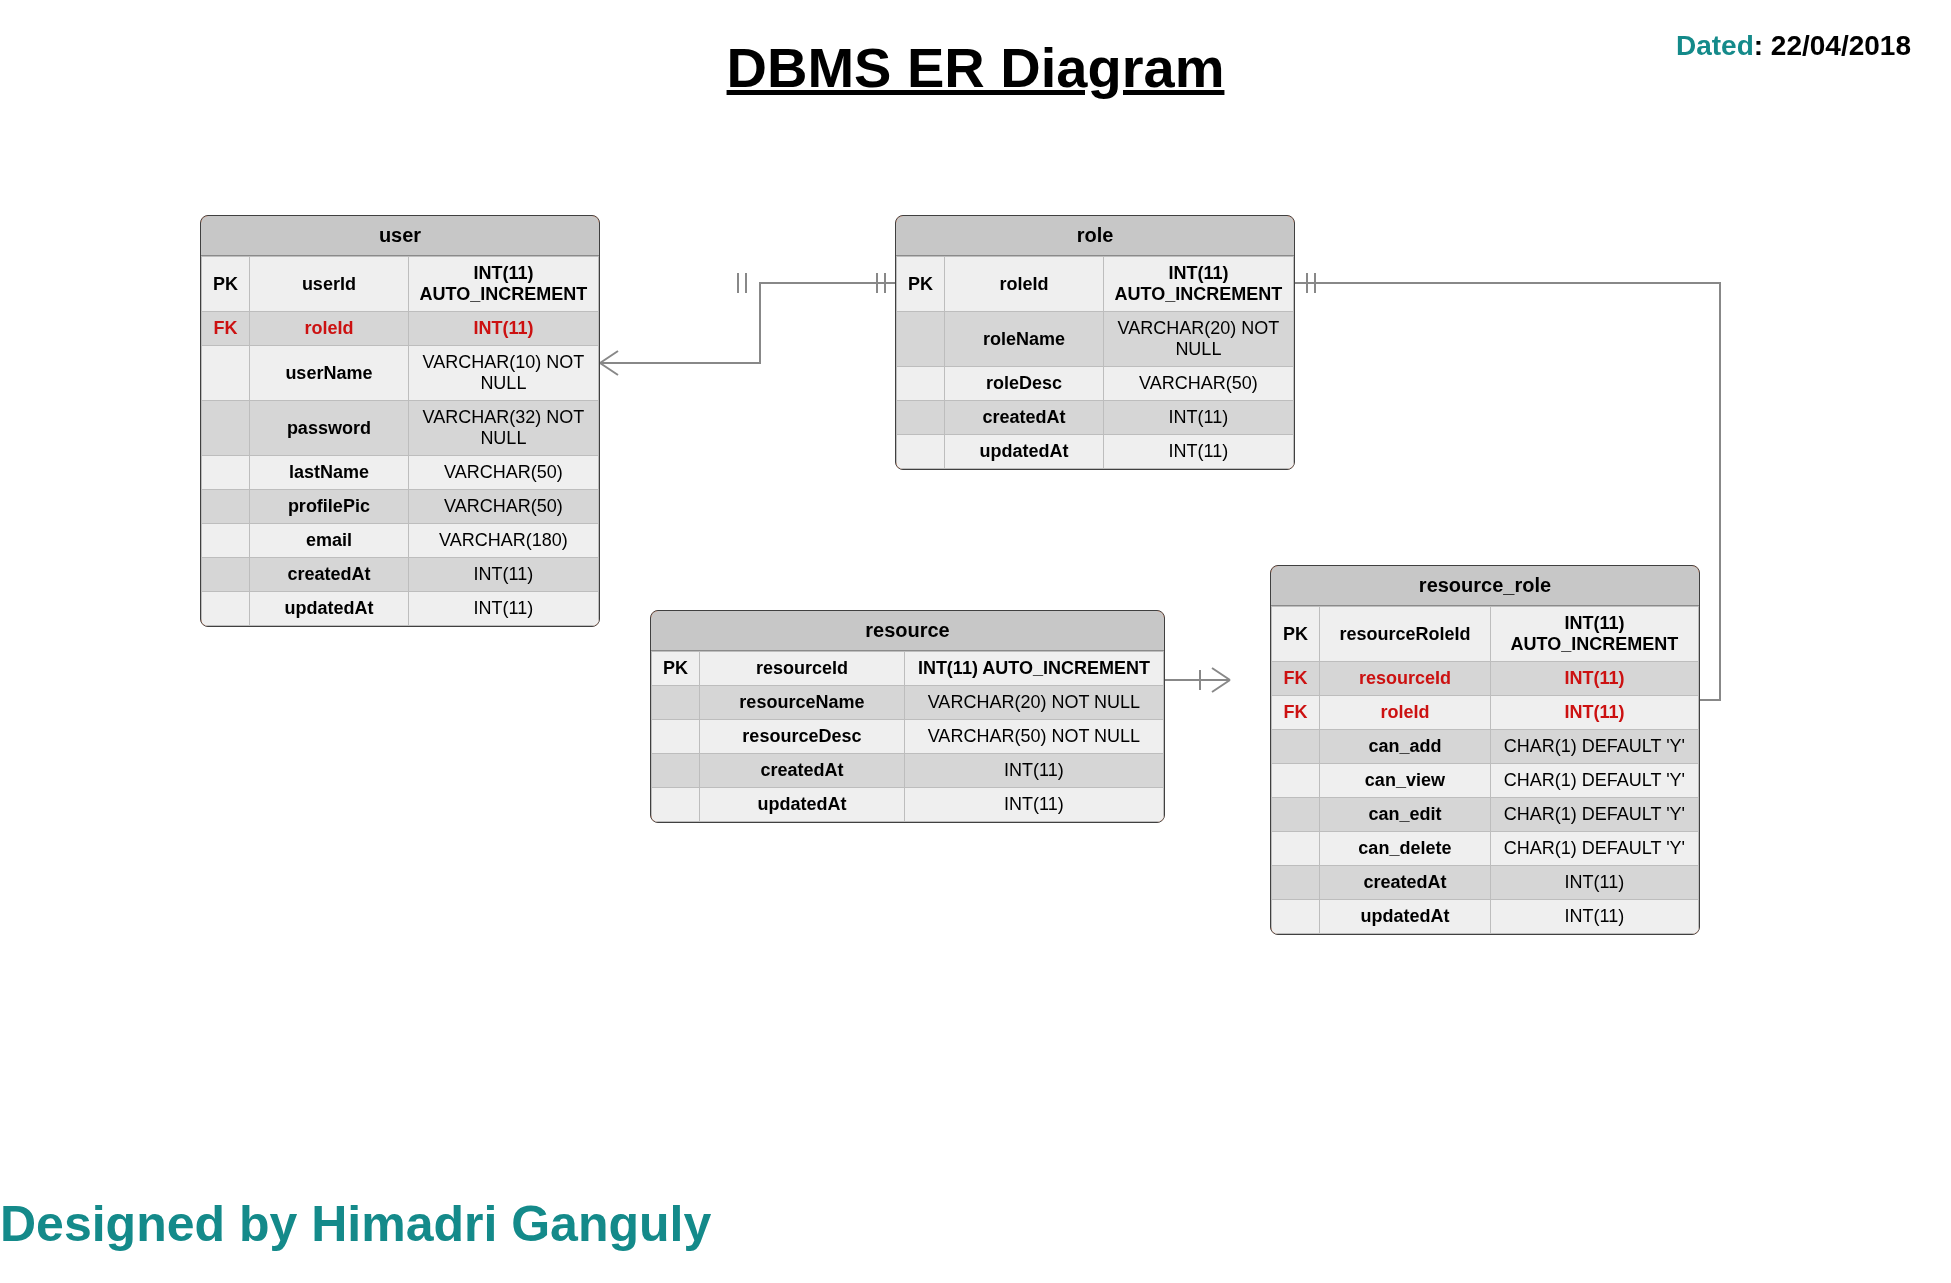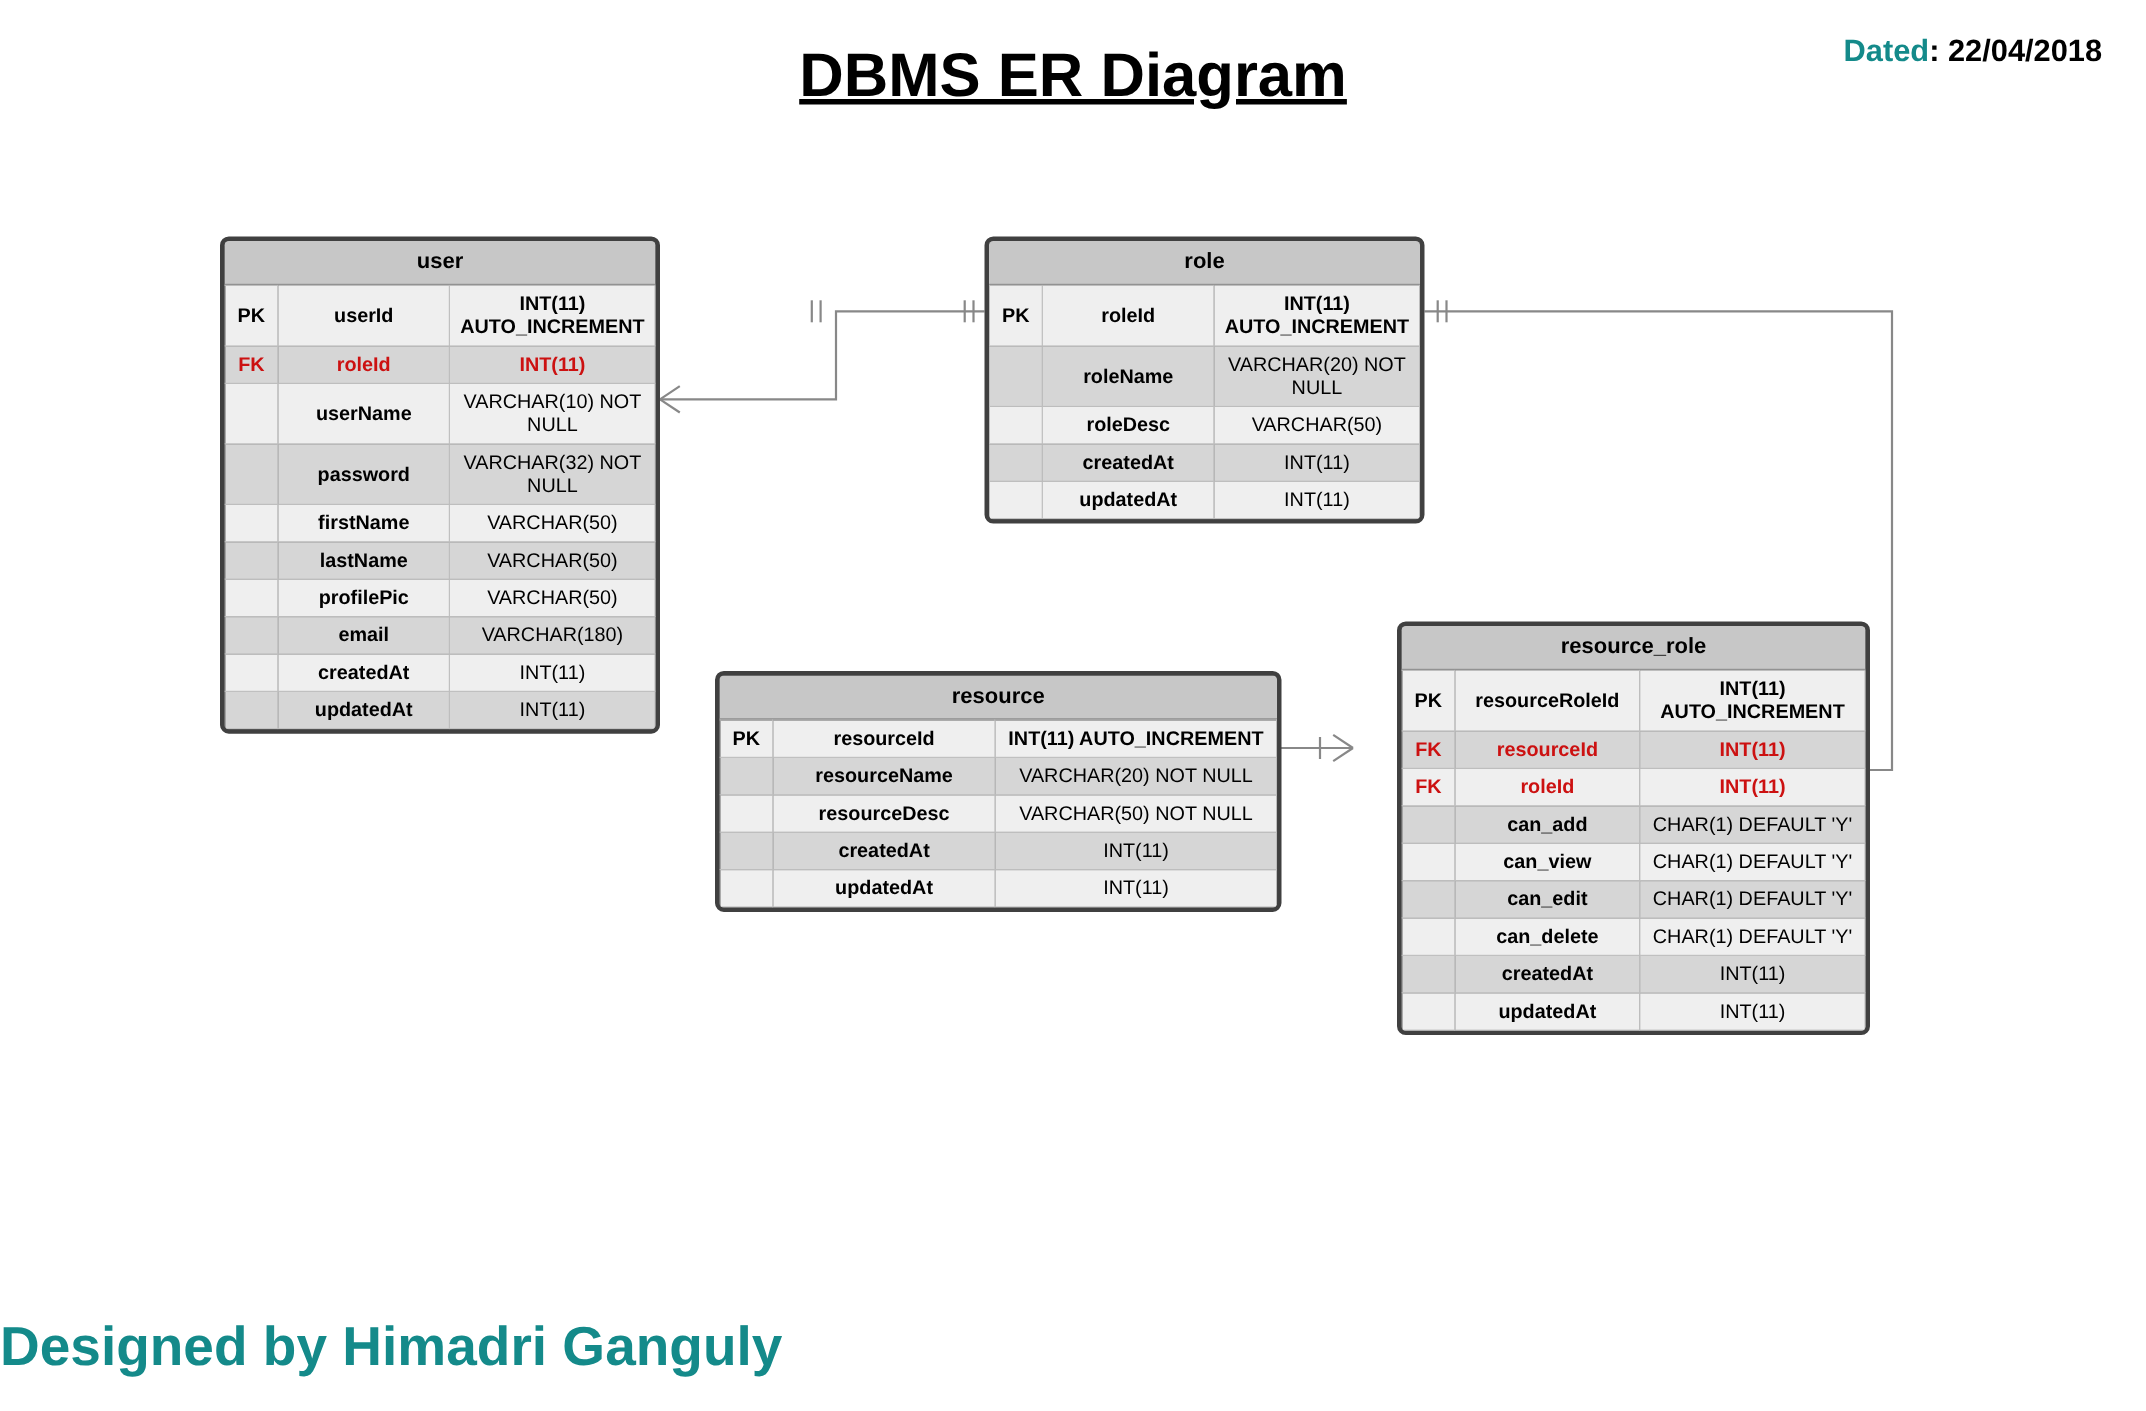--- a/index.html
+++ b/index.html
@@ -44,23 +44,23 @@
     left: 0;
     width: 100%;
     text-align: left;
     font-size: 50px;
     font-weight: 900;
     color: #148a8a;
   }
 
   .entity {
     position: absolute;
-    border: 4px solid #404040;
+    border: 1px solid #404040;
     border-radius: 8px;
-    background: #404040;
+    background: #c2410c;
     overflow: hidden;
   }
   .entity .hdr {
     background: #c7c7c7;
     text-align: center;
     font-weight: 700;
     font-size: 20px;
     padding: 8px 4px;
     border-bottom: 1px solid #8a8a8a;
   }
@@ -150,25 +150,20 @@
             <td class="name">userName</td>
             <td class="type">VARCHAR(10) NOT NULL</td>
           </tr>
           <tr>
             <td class="key"></td>
             <td class="name">password</td>
             <td class="type">VARCHAR(32) NOT NULL</td>
           </tr>
           <tr>
             <td class="key"></td>
-            <td class="name">firstName</td>
-            <td class="type">VARCHAR(50)</td>
-          </tr>
-          <tr>
-            <td class="key"></td>
             <td class="name">lastName</td>
             <td class="type">VARCHAR(50)</td>
           </tr>
           <tr>
             <td class="key"></td>
             <td class="name">profilePic</td>
             <td class="type">VARCHAR(50)</td>
           </tr>
           <tr>
             <td class="key"></td>

